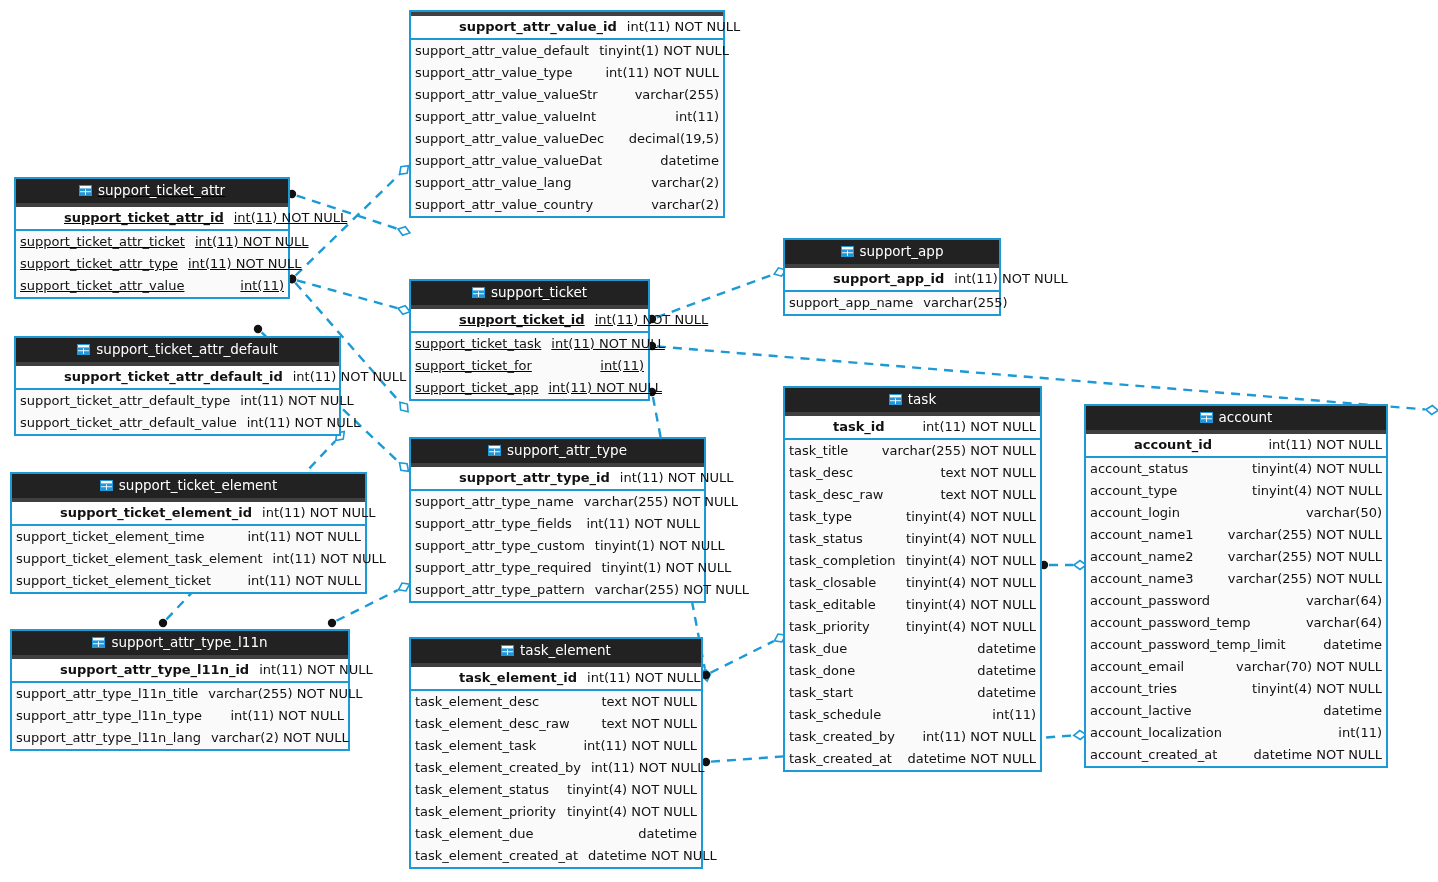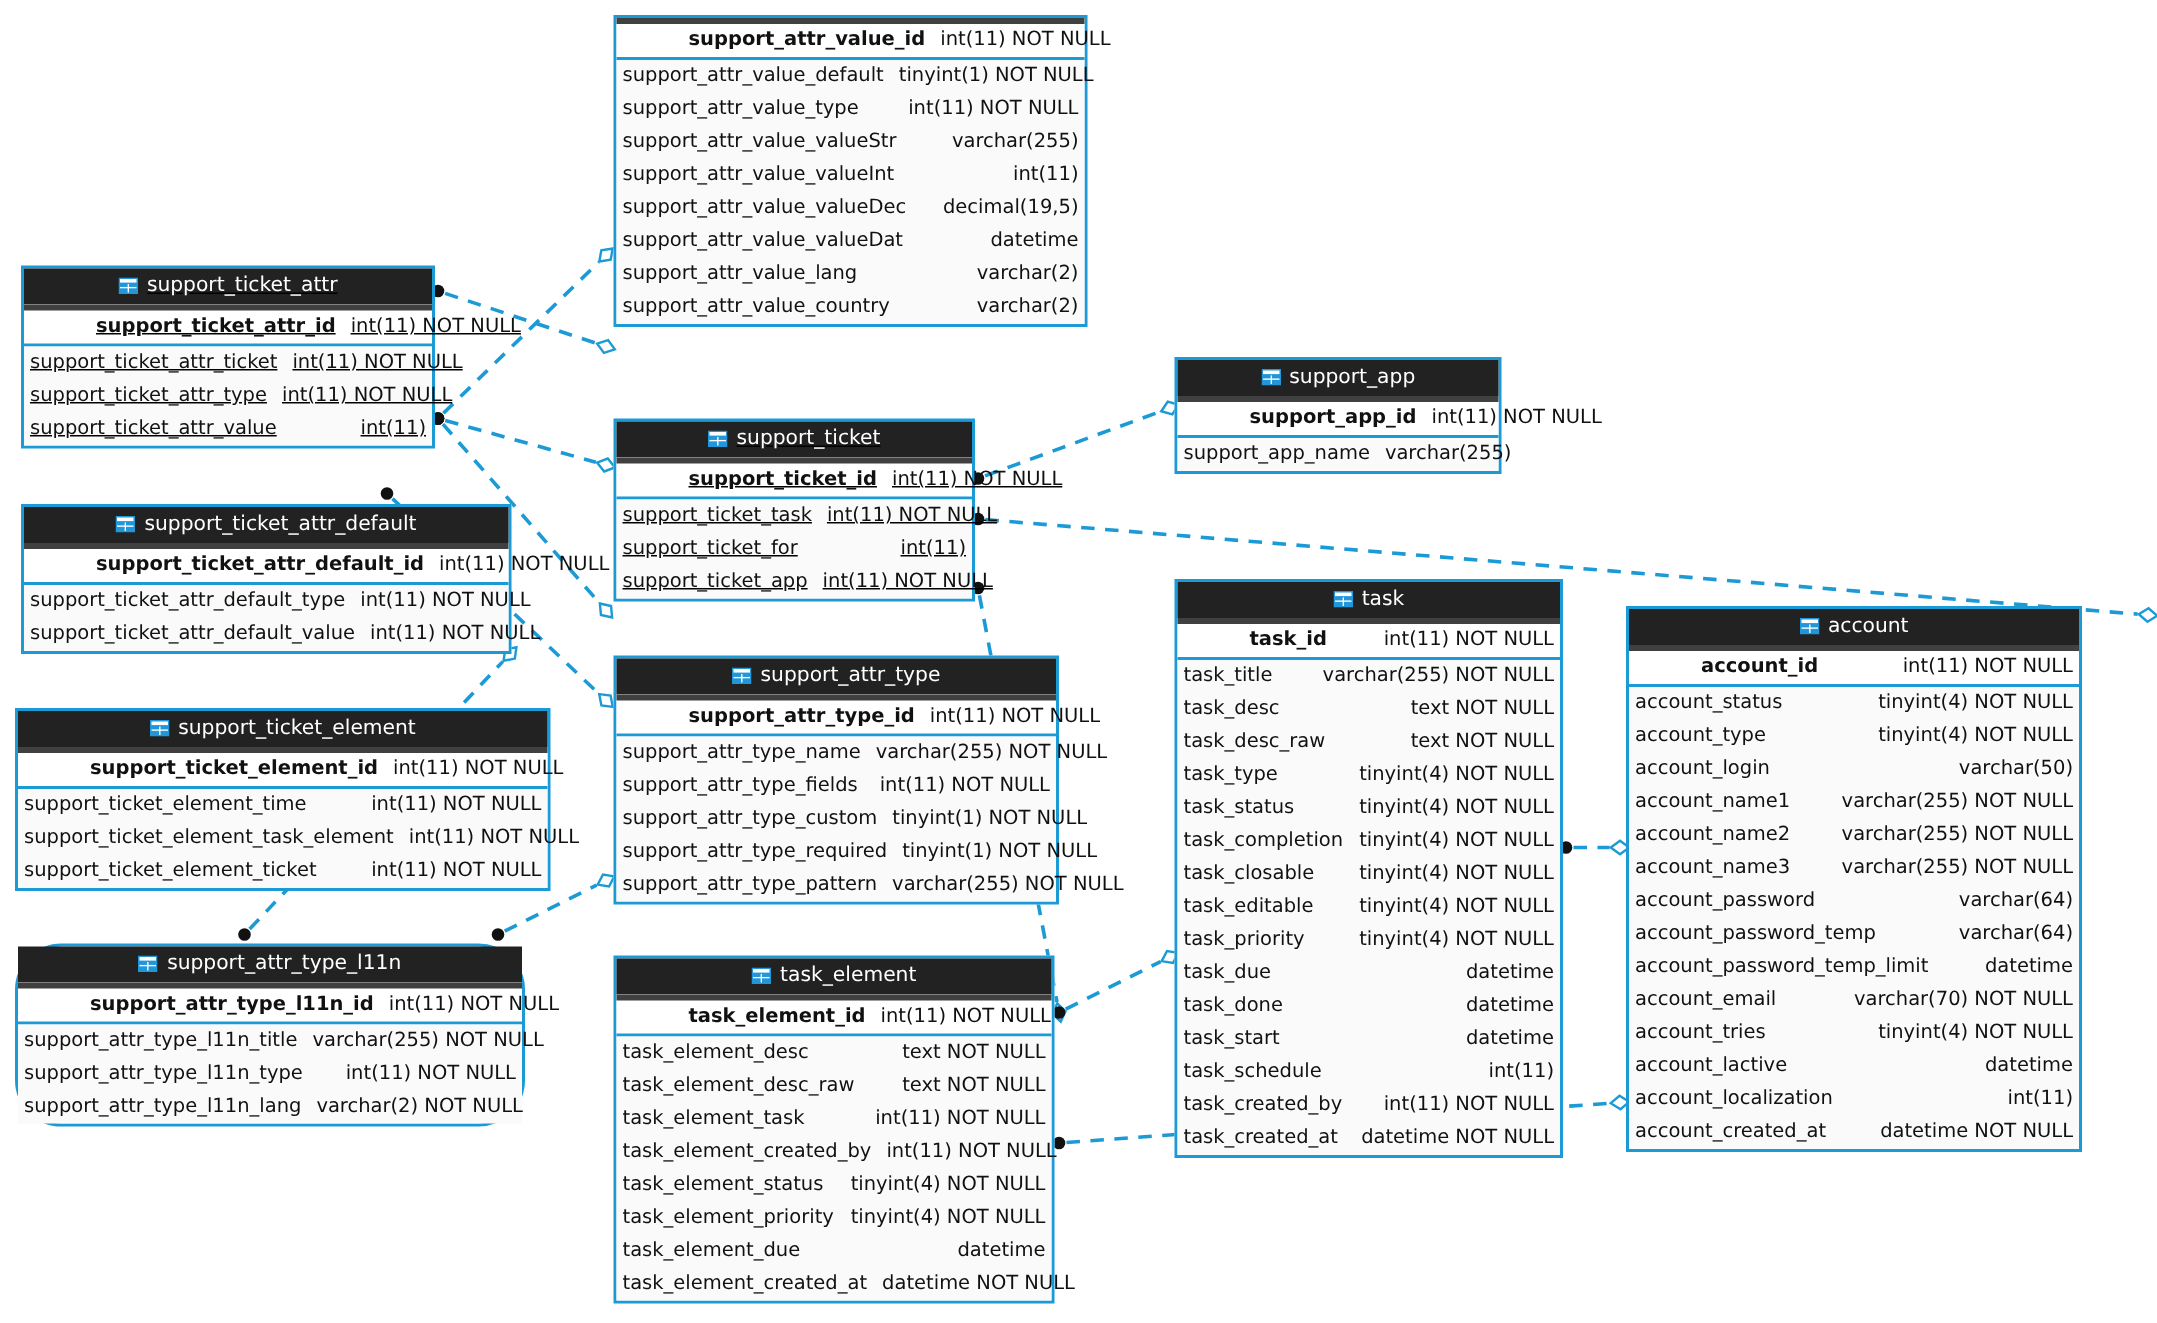--- a/index.html
+++ b/index.html
@@ -592,21 +592,21 @@
         <div class="row">
           <span class="cname">task_element_due</span>
           <span class="ctype">datetime</span>
         </div>
         <div class="row">
           <span class="cname">task_element_created_at</span>
           <span class="ctype">datetime NOT NULL</span>
         </div>
       </div>
     </div>
-    <div class="entity" style="left: 10px; top: 629px; width: 340px; border-radius: 31px;">
+    <div class="entity" style="left: 10px; top: 629px; width: 340px;">
       <div class="entity-header">
         <span class="tbl-icon">
           <svg width="13" height="11" viewBox="0 0 13 11">
             <rect x="0" y="0" width="13" height="11" fill="#2196d8"></rect>
             <rect x="1" y="1" width="11" height="2.4" fill="#ffffff"></rect>
             <rect x="6.1" y="4.3" width="0.9" height="5.7" fill="#ffffff"></rect>
             <rect x="1" y="6.3" width="11" height="0.9" fill="#ffffff"></rect>
           </svg>
         </span>
         <span>support_attr_type_l11n</span>

